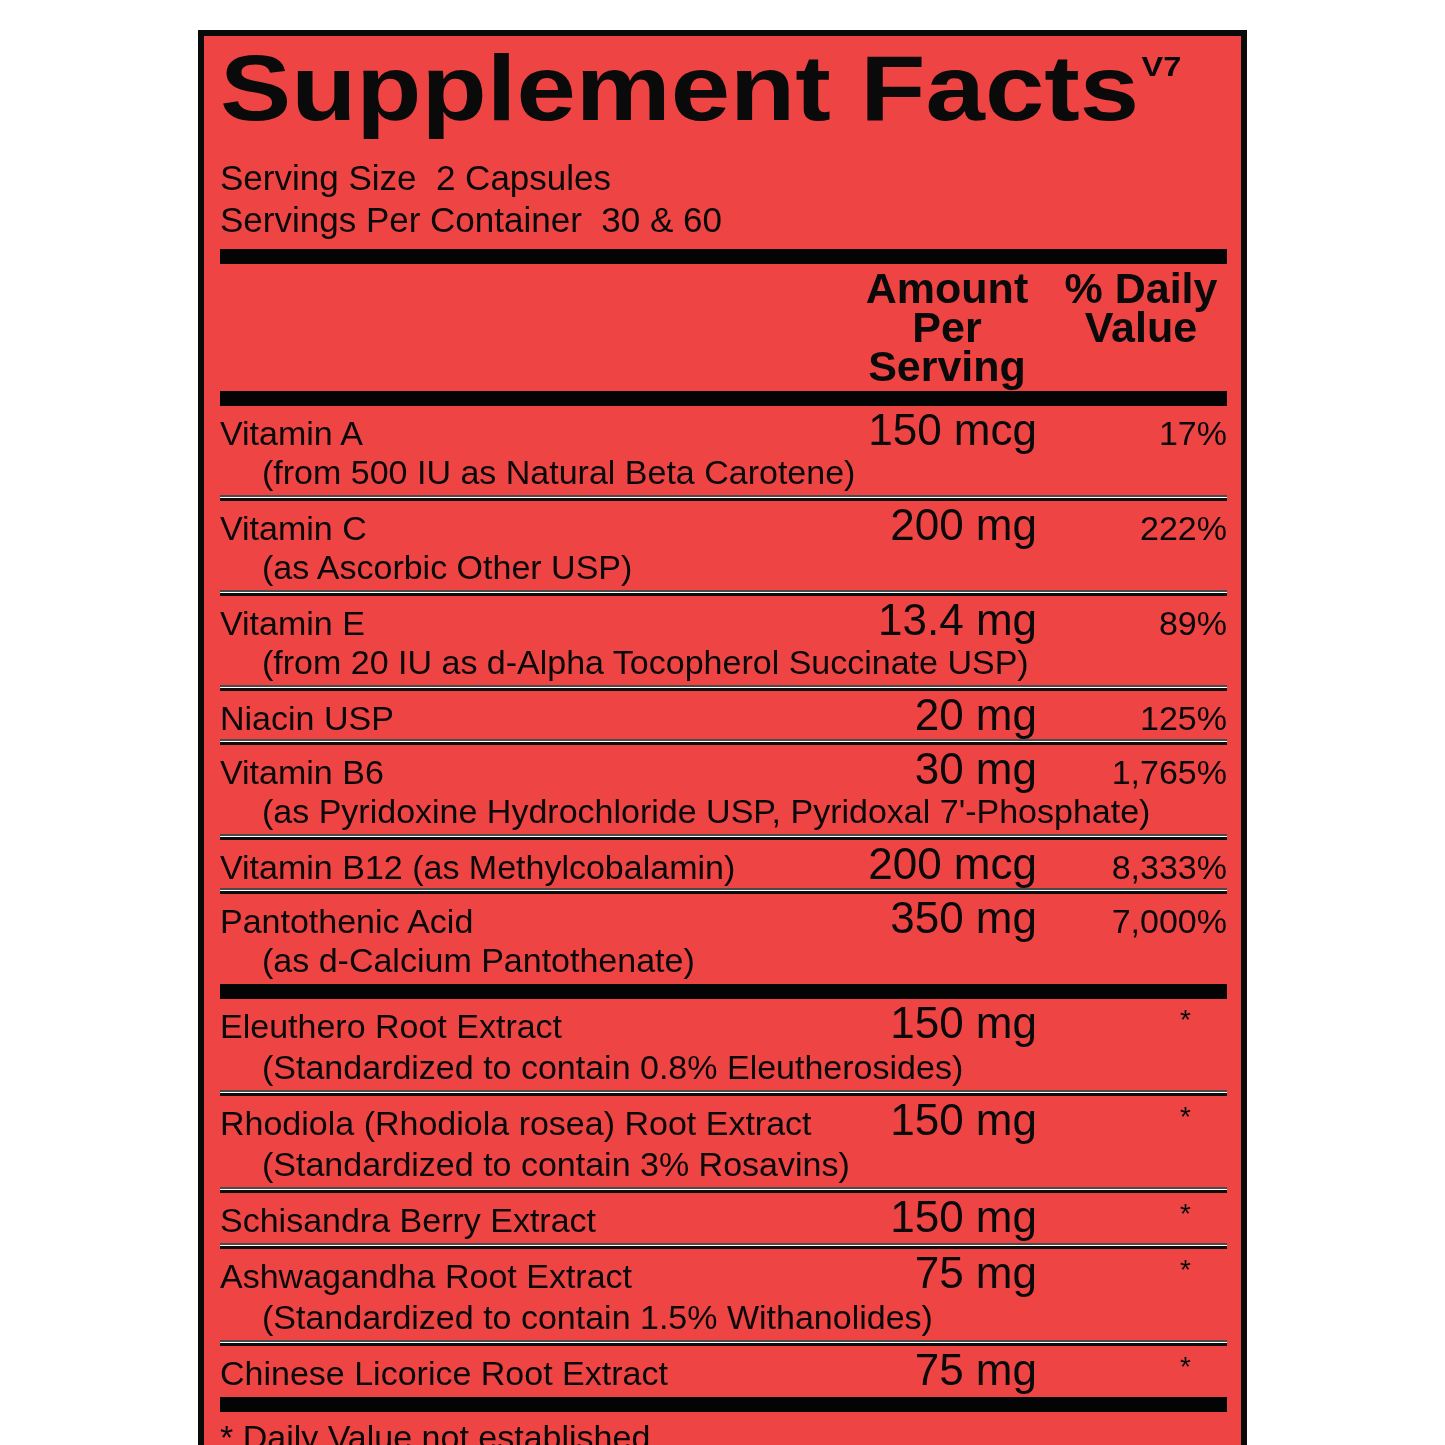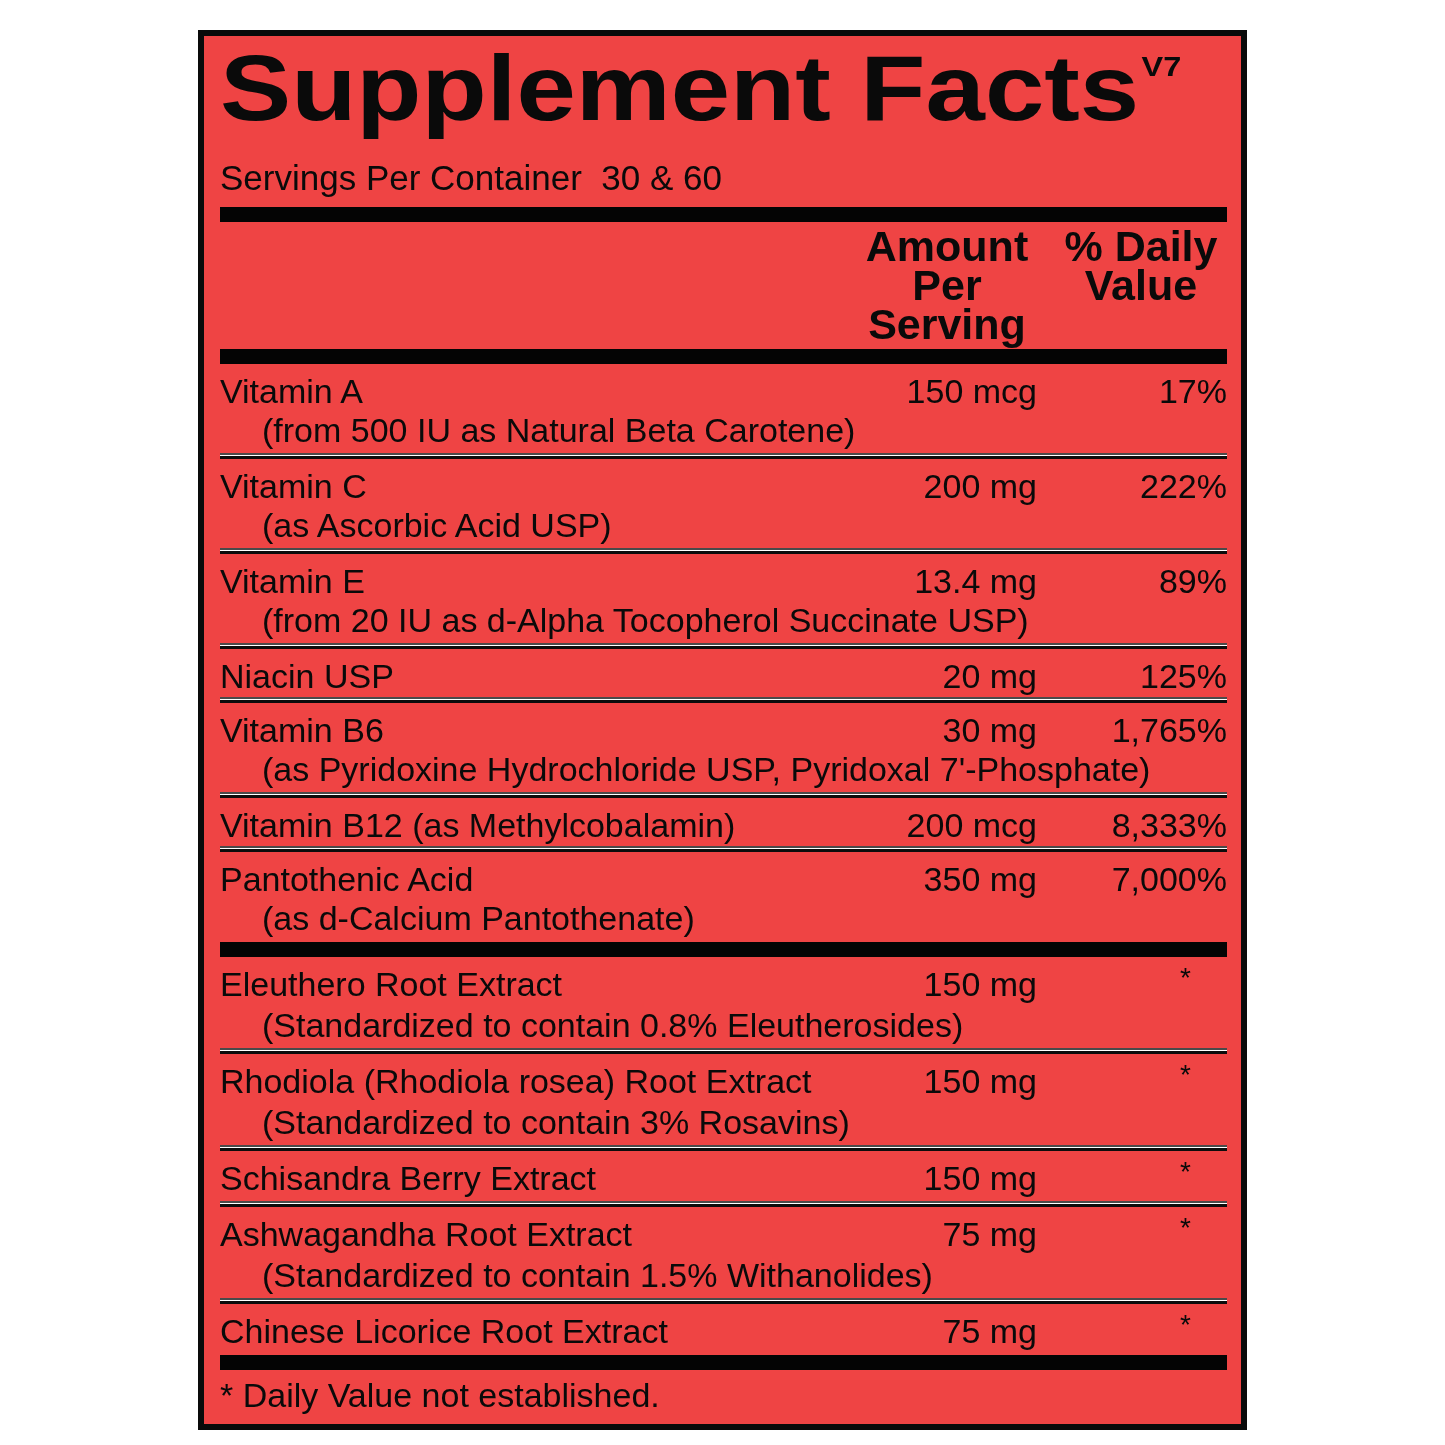--- a/index.html
+++ b/index.html
@@ -57,21 +57,21 @@
     white-space: pre-line;
     text-align: center;
   }
   .hdr.dv-h { padding-left: 18px; }
   .row {
     display: grid;
     grid-template-columns: 1fr 180px 190px;
     align-items: baseline;
   }
   .nm { font-size: 34px; line-height: 39px; white-space: nowrap; margin-top: 8px; }
-  .amt { font-size: 34px; line-height: 39px; text-align: right; white-space: nowrap; }
+  .amt { font-size: 44px; line-height: 39px; text-align: right; white-space: nowrap; }
   .dv  { font-size: 34px; line-height: 39px; text-align: right; white-space: nowrap; }
   .dv.star { font-size: 28px; padding-right: 36px; position: relative; top: -9px; }
   .sub {
     font-size: 34px; line-height: 39px;
     padding: 0 0 2px 42px;
     white-space: nowrap;
   }
   .sep {
     height: 1px;
     border-top: 2px solid #4a4a4a;
@@ -94,20 +94,21 @@
   }
 </style>
 </head>
 <body>
 
 <div class="page">
   <div class="label-box">
 
     <h1 class="title"><span>Supplement Facts</span><span class="ver">V7</span></h1>
 
+    <div class="serv">Serving Size  2 Capsules</div>
     <div class="serv">Servings Per Container  30 &amp; 60</div>
 
     <div class="bar bar-top"></div>
 
     <div class="hdr-row">
       <div></div>
       <div class="hdr">Amount Per
 Serving</div>
       <div class="hdr dv-h">% Daily
 Value</div>
@@ -121,21 +122,21 @@
       <span class="dv">17%</span>
     </div>
     <div class="sub">(from 500 IU as Natural Beta Carotene)</div>
     <div class="sep"></div>
 
     <div class="row">
       <span class="nm">Vitamin C</span>
       <span class="amt">200 mg</span>
       <span class="dv">222%</span>
     </div>
-    <div class="sub">(as Ascorbic Acid USP)</div>
+    <div class="sub">(as Ascorbic Other USP)</div>
     <div class="sep"></div>
 
     <div class="row">
       <span class="nm">Vitamin E</span>
       <span class="amt">13.4 mg</span>
       <span class="dv">89%</span>
     </div>
     <div class="sub">(from 20 IU as d-Alpha Tocopherol Succinate USP)</div>
     <div class="sep"></div>
 

